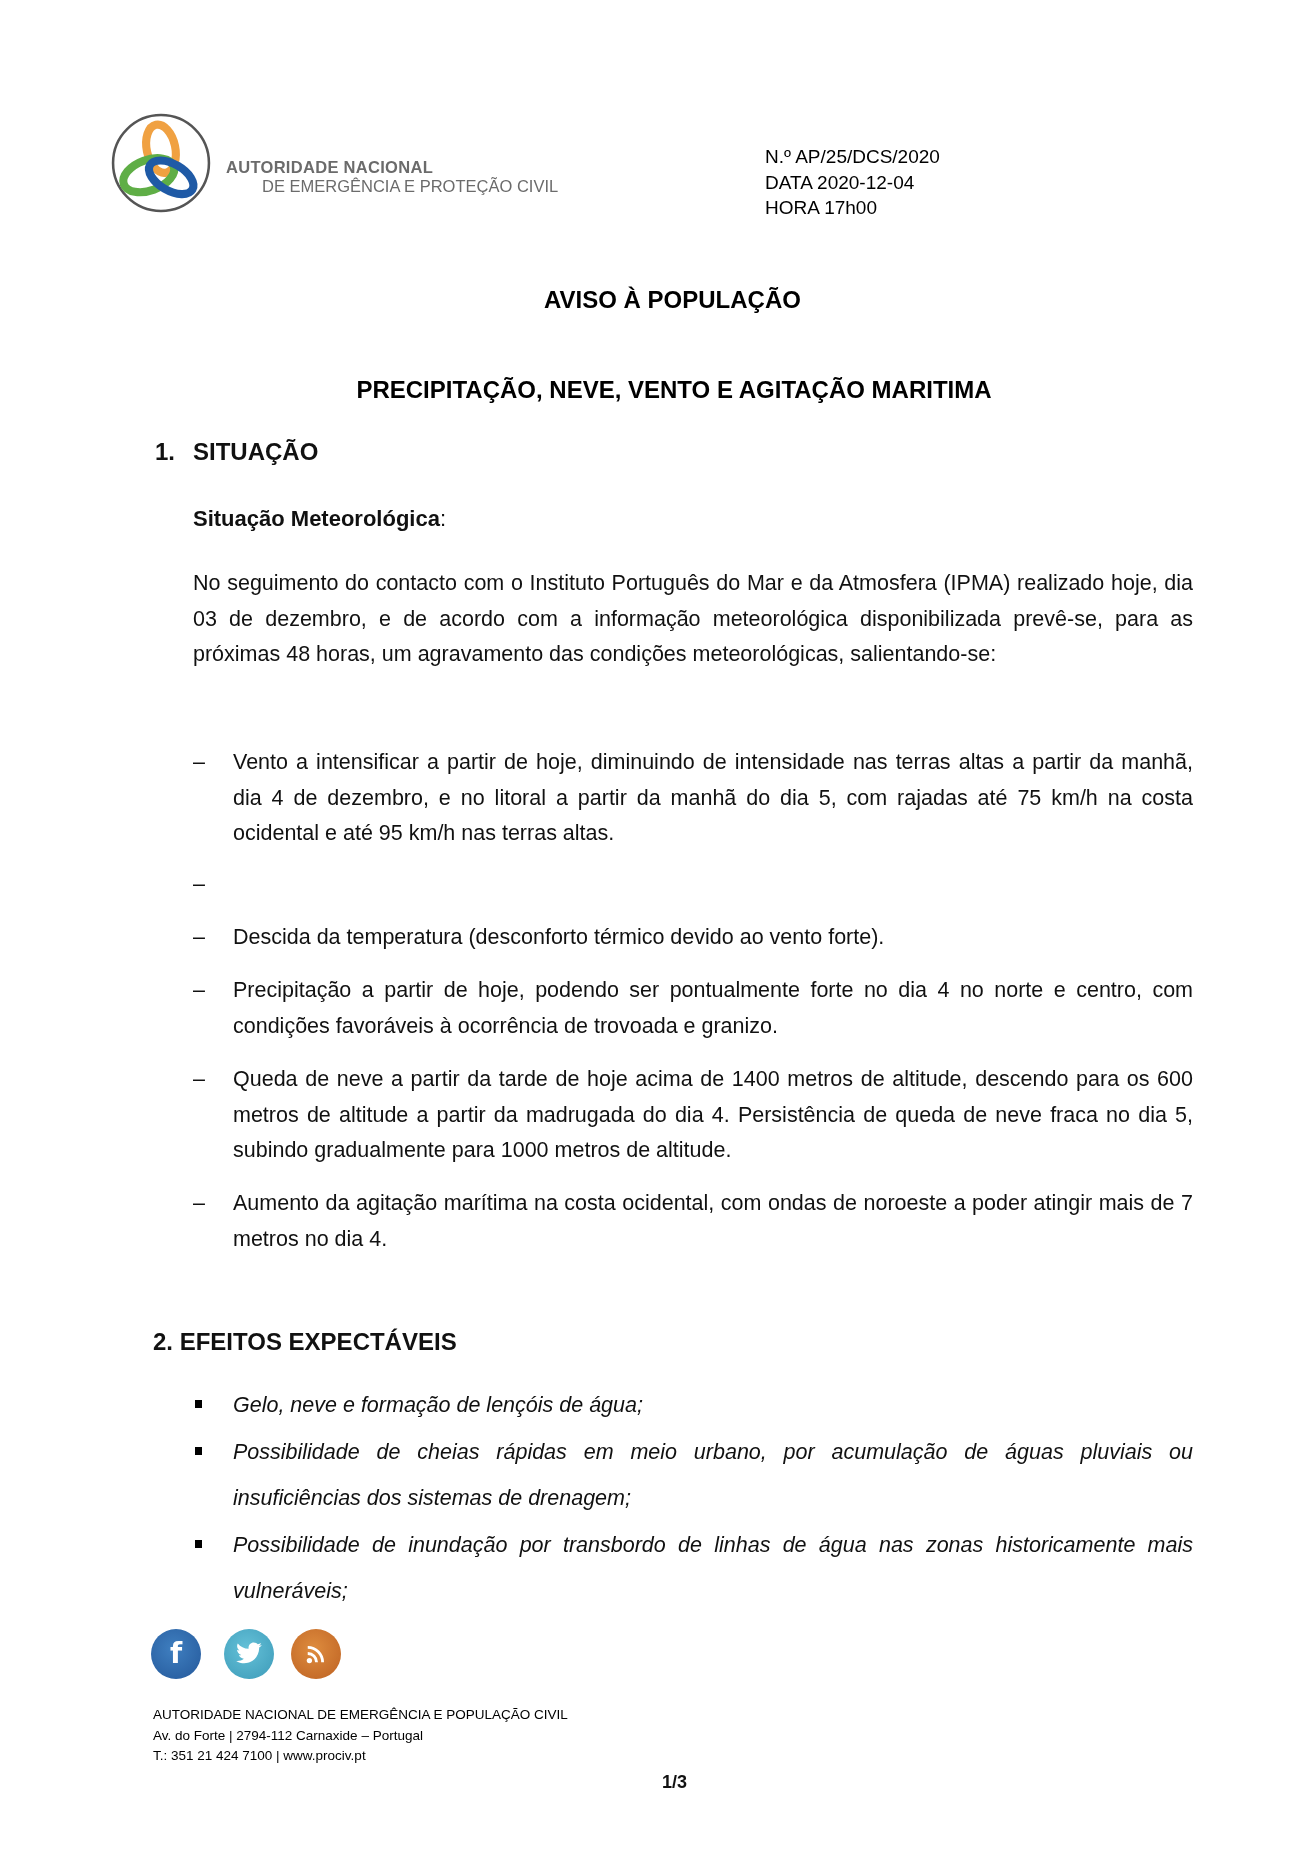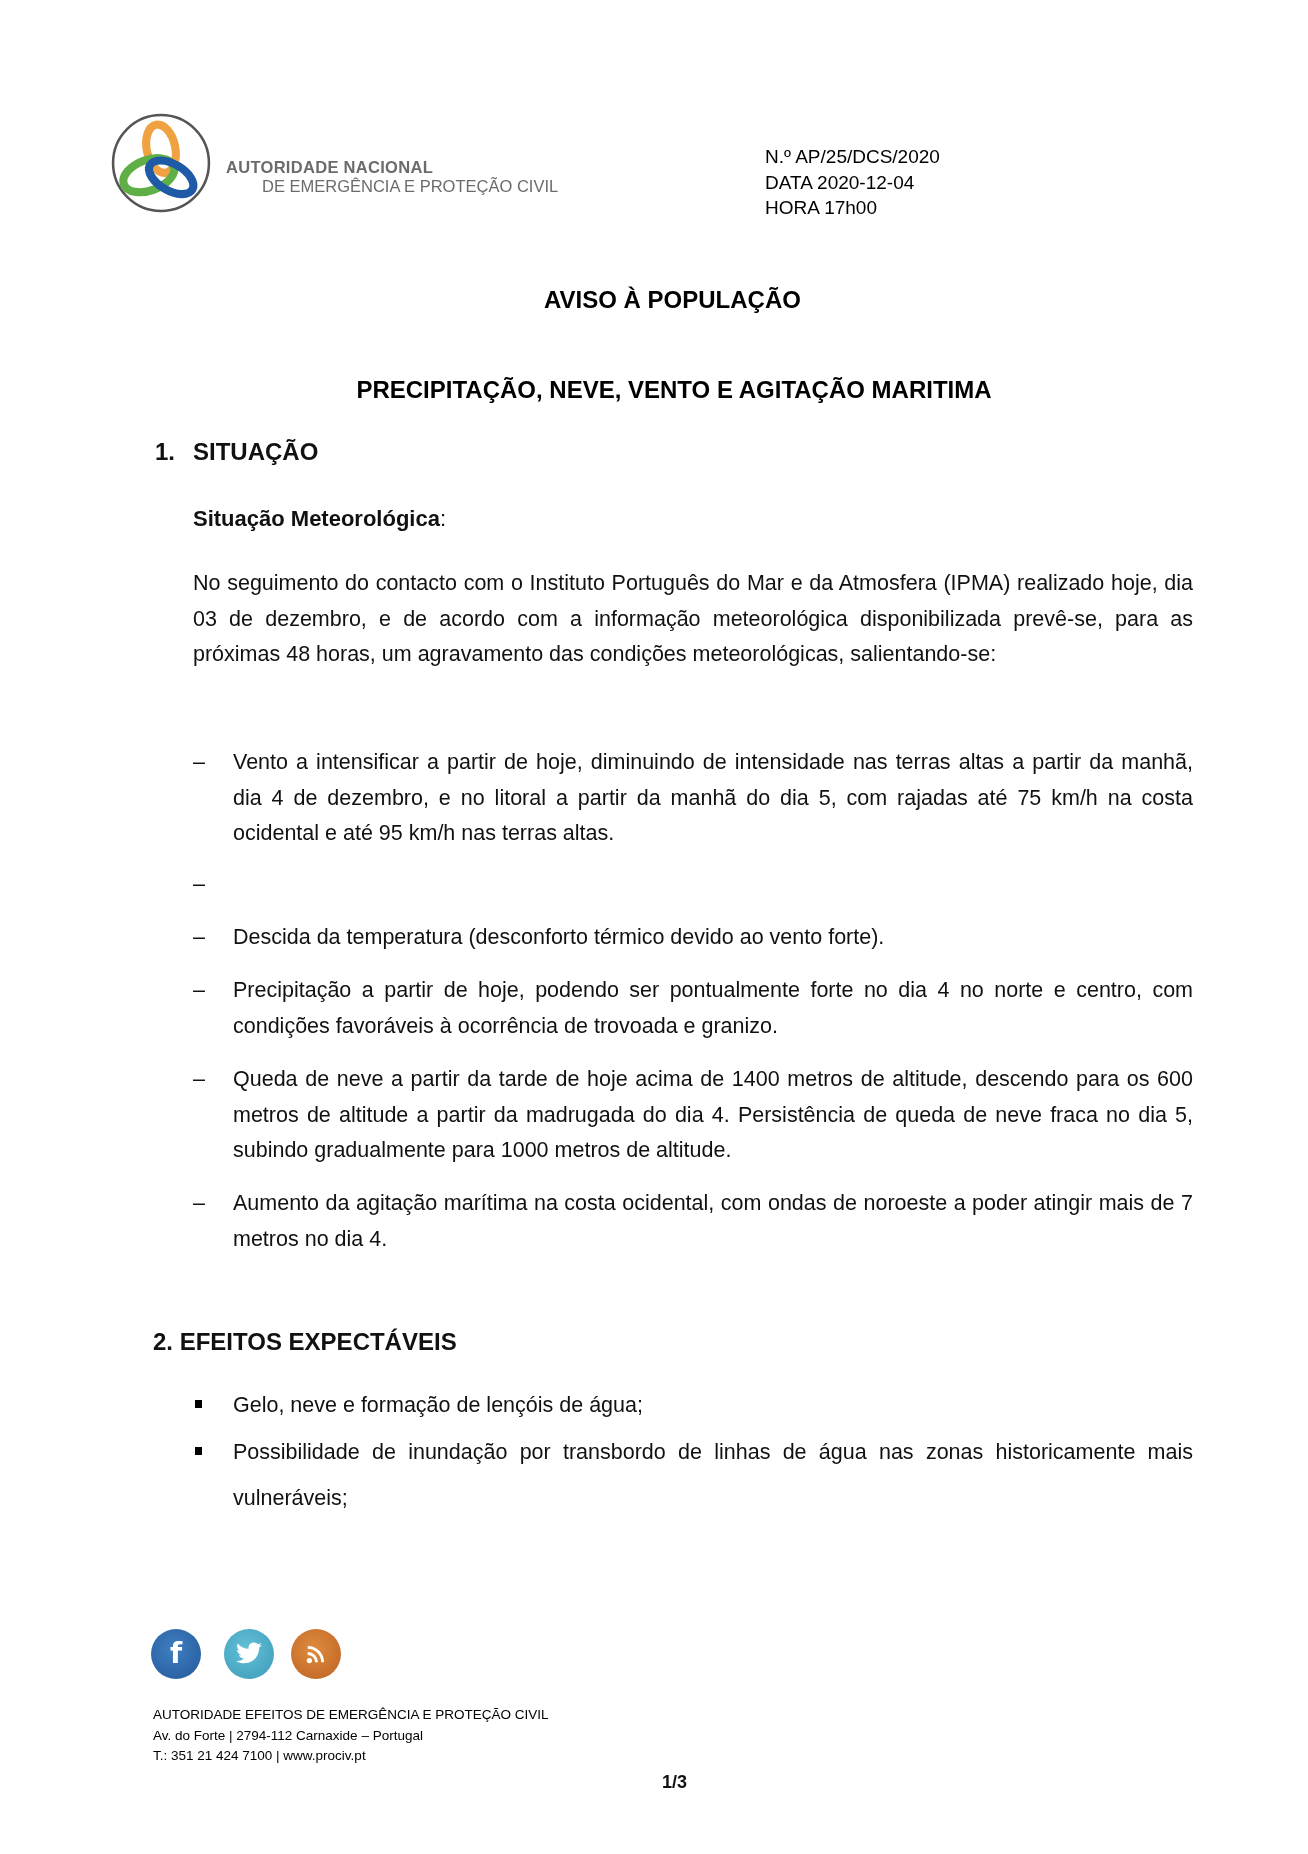--- a/index.html
+++ b/index.html
@@ -81,40 +81,40 @@
   <li><span class="mark">–</span><span>Precipitação a partir de hoje, podendo ser pontualmente forte no dia 4 no norte e centro, com condições favoráveis à ocorrência de trovoada e granizo.</span></li>
 </ul>
 <ul class="abs dash-list" style="top:1062px;">
   <li><span class="mark">–</span><span>Queda de neve a partir da tarde de hoje acima de 1400 metros de altitude, descendo para os 600 metros de altitude a partir da madrugada do dia 4. Persistência de queda de neve fraca no dia 5, subindo gradualmente para 1000 metros de altitude.</span></li>
 </ul>
 <ul class="abs dash-list" style="top:1186px;">
   <li><span class="mark">–</span><span>Aumento da agitação marítima na costa ocidental, com ondas de noroeste a poder atingir mais de 7 metros no dia 4.</span></li>
 </ul>
 
 <div class="abs h2">2. EFEITOS EXPECTÁVEIS</div>
-<ul class="abs sq-list" style="top:1382px;">
+<ul class="abs sq-list" style="top:1382px;font-style:italic;">
   <li><span class="mark"></span><span>Gelo, neve e formação de lençóis de água;</span></li>
-  <li><span class="mark"></span></li>
+  <li><span class="mark"></span><span>Possibilidade de cheias rápidas em meio urbano, por acumulação de águas pluviais ou insuficiências dos sistemas de drenagem;</span></li>
   <li><span class="mark"></span><span>Possibilidade de inundação por transbordo de linhas de água nas zonas historicamente mais vulneráveis;</span></li>
 </ul>
 
 <div id="fb" class="abs soc">
   <span style="color:#fff;font-weight:bold;font-size:28px;font-family:'DejaVu Sans',sans-serif;line-height:1;">f</span>
 </div>
 <div id="tw" class="abs soc">
   <svg width="28" height="24" viewBox="0 0 24 20">
     <path fill="#fff" d="M23 2.3c-.8.4-1.7.6-2.6.7.9-.6 1.6-1.4 2-2.5-.9.5-1.9.9-2.9 1.1C18.6.7 17.4.1 16.1.1c-2.5 0-4.5 2-4.5 4.5 0 .4 0 .7.1 1C7.9 5.4 4.6 3.6 2.4.9c-.4.7-.6 1.4-.6 2.3 0 1.6.8 2.9 2 3.7-.7 0-1.4-.2-2-.6v.1c0 2.2 1.6 4 3.6 4.4-.4.1-.8.2-1.2.2-.3 0-.6 0-.8-.1.6 1.8 2.2 3.1 4.2 3.1-1.5 1.2-3.5 1.9-5.6 1.9H1c2 1.3 4.4 2 6.9 2 8.3 0 12.8-6.9 12.8-12.8v-.6c.9-.6 1.7-1.4 2.3-2.3z"></path>
   </svg>
 </div>
 <div id="rss" class="abs soc">
   <svg width="22" height="22" viewBox="0 0 20 20">
     <circle cx="4" cy="16" r="2.4" fill="#fff"></circle>
     <path d="M2.5 9.5a8 8 0 0 1 8 8" stroke="#fff" stroke-width="2.6" fill="none"></path>
     <path d="M2.5 4a13.5 13.5 0 0 1 13.5 13.5" stroke="#fff" stroke-width="2.6" fill="none"></path>
   </svg>
 </div>
 
 <div class="abs footer">
-  <span>AUTORIDADE EFEITOS DE EMERGÊNCIA E PROTEÇÃO CIVIL</span>
+  <span>AUTORIDADE NACIONAL DE EMERGÊNCIA E POPULAÇÃO CIVIL</span>
   <span>Av. do Forte | 2794-112 Carnaxide – Portugal</span>
   <span>T.: 351 21 424 7100 | www.prociv.pt</span>
 </div>
 <div class="abs pagenum">1/3</div>
 
 </body></html>

